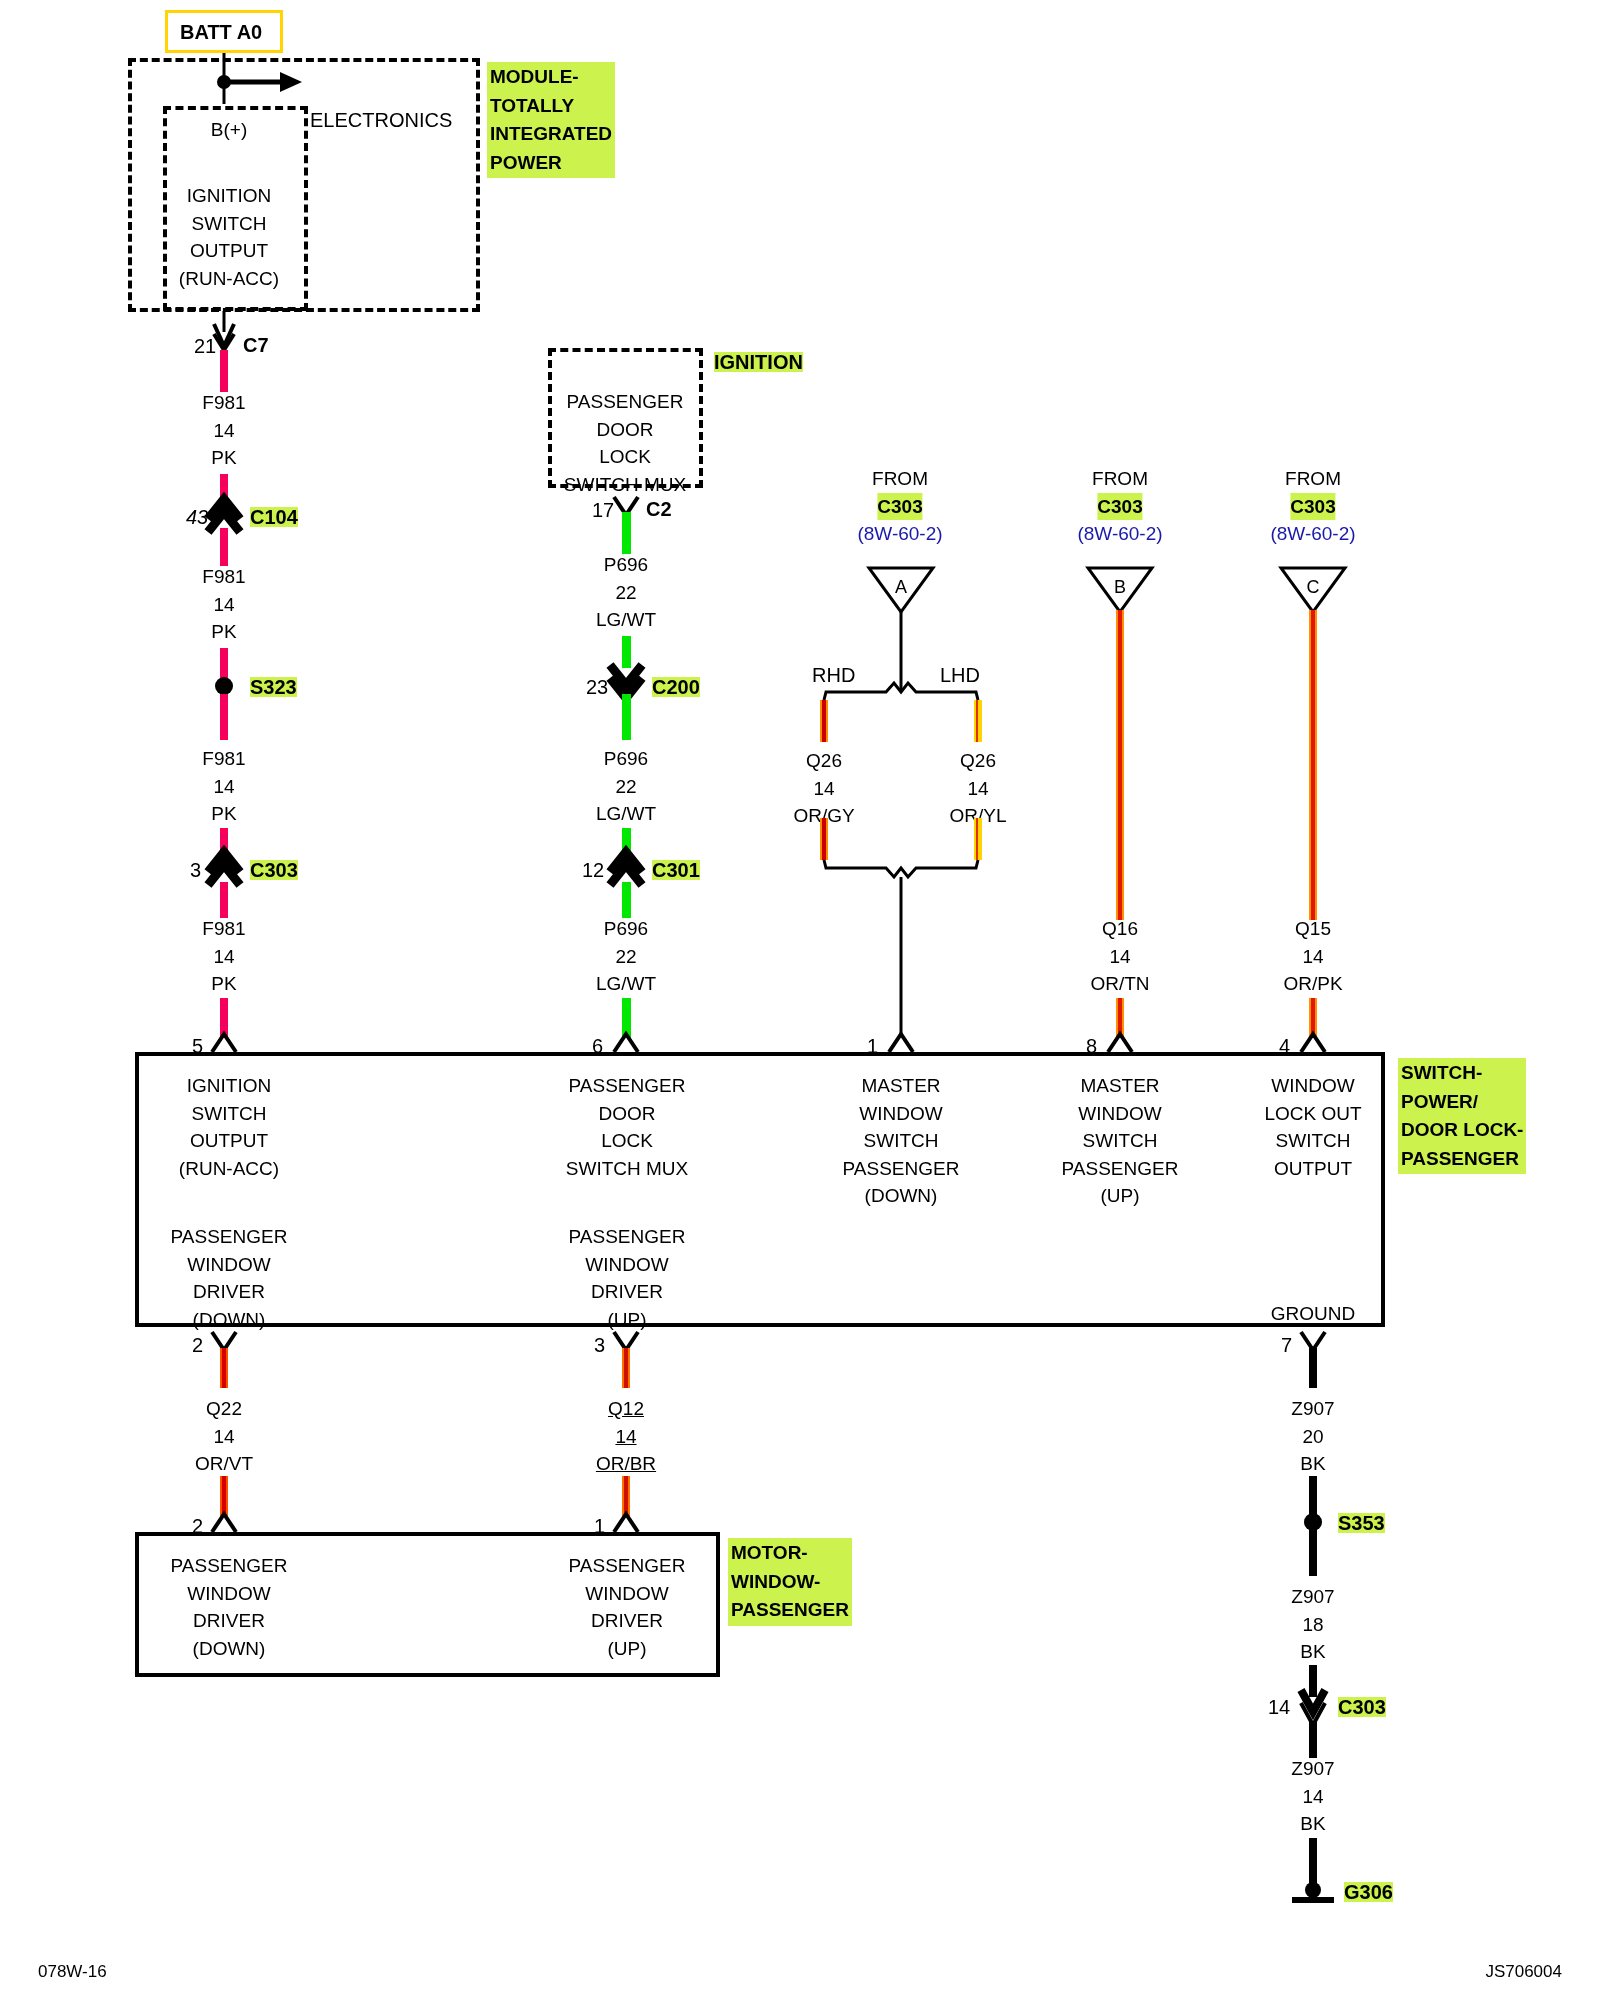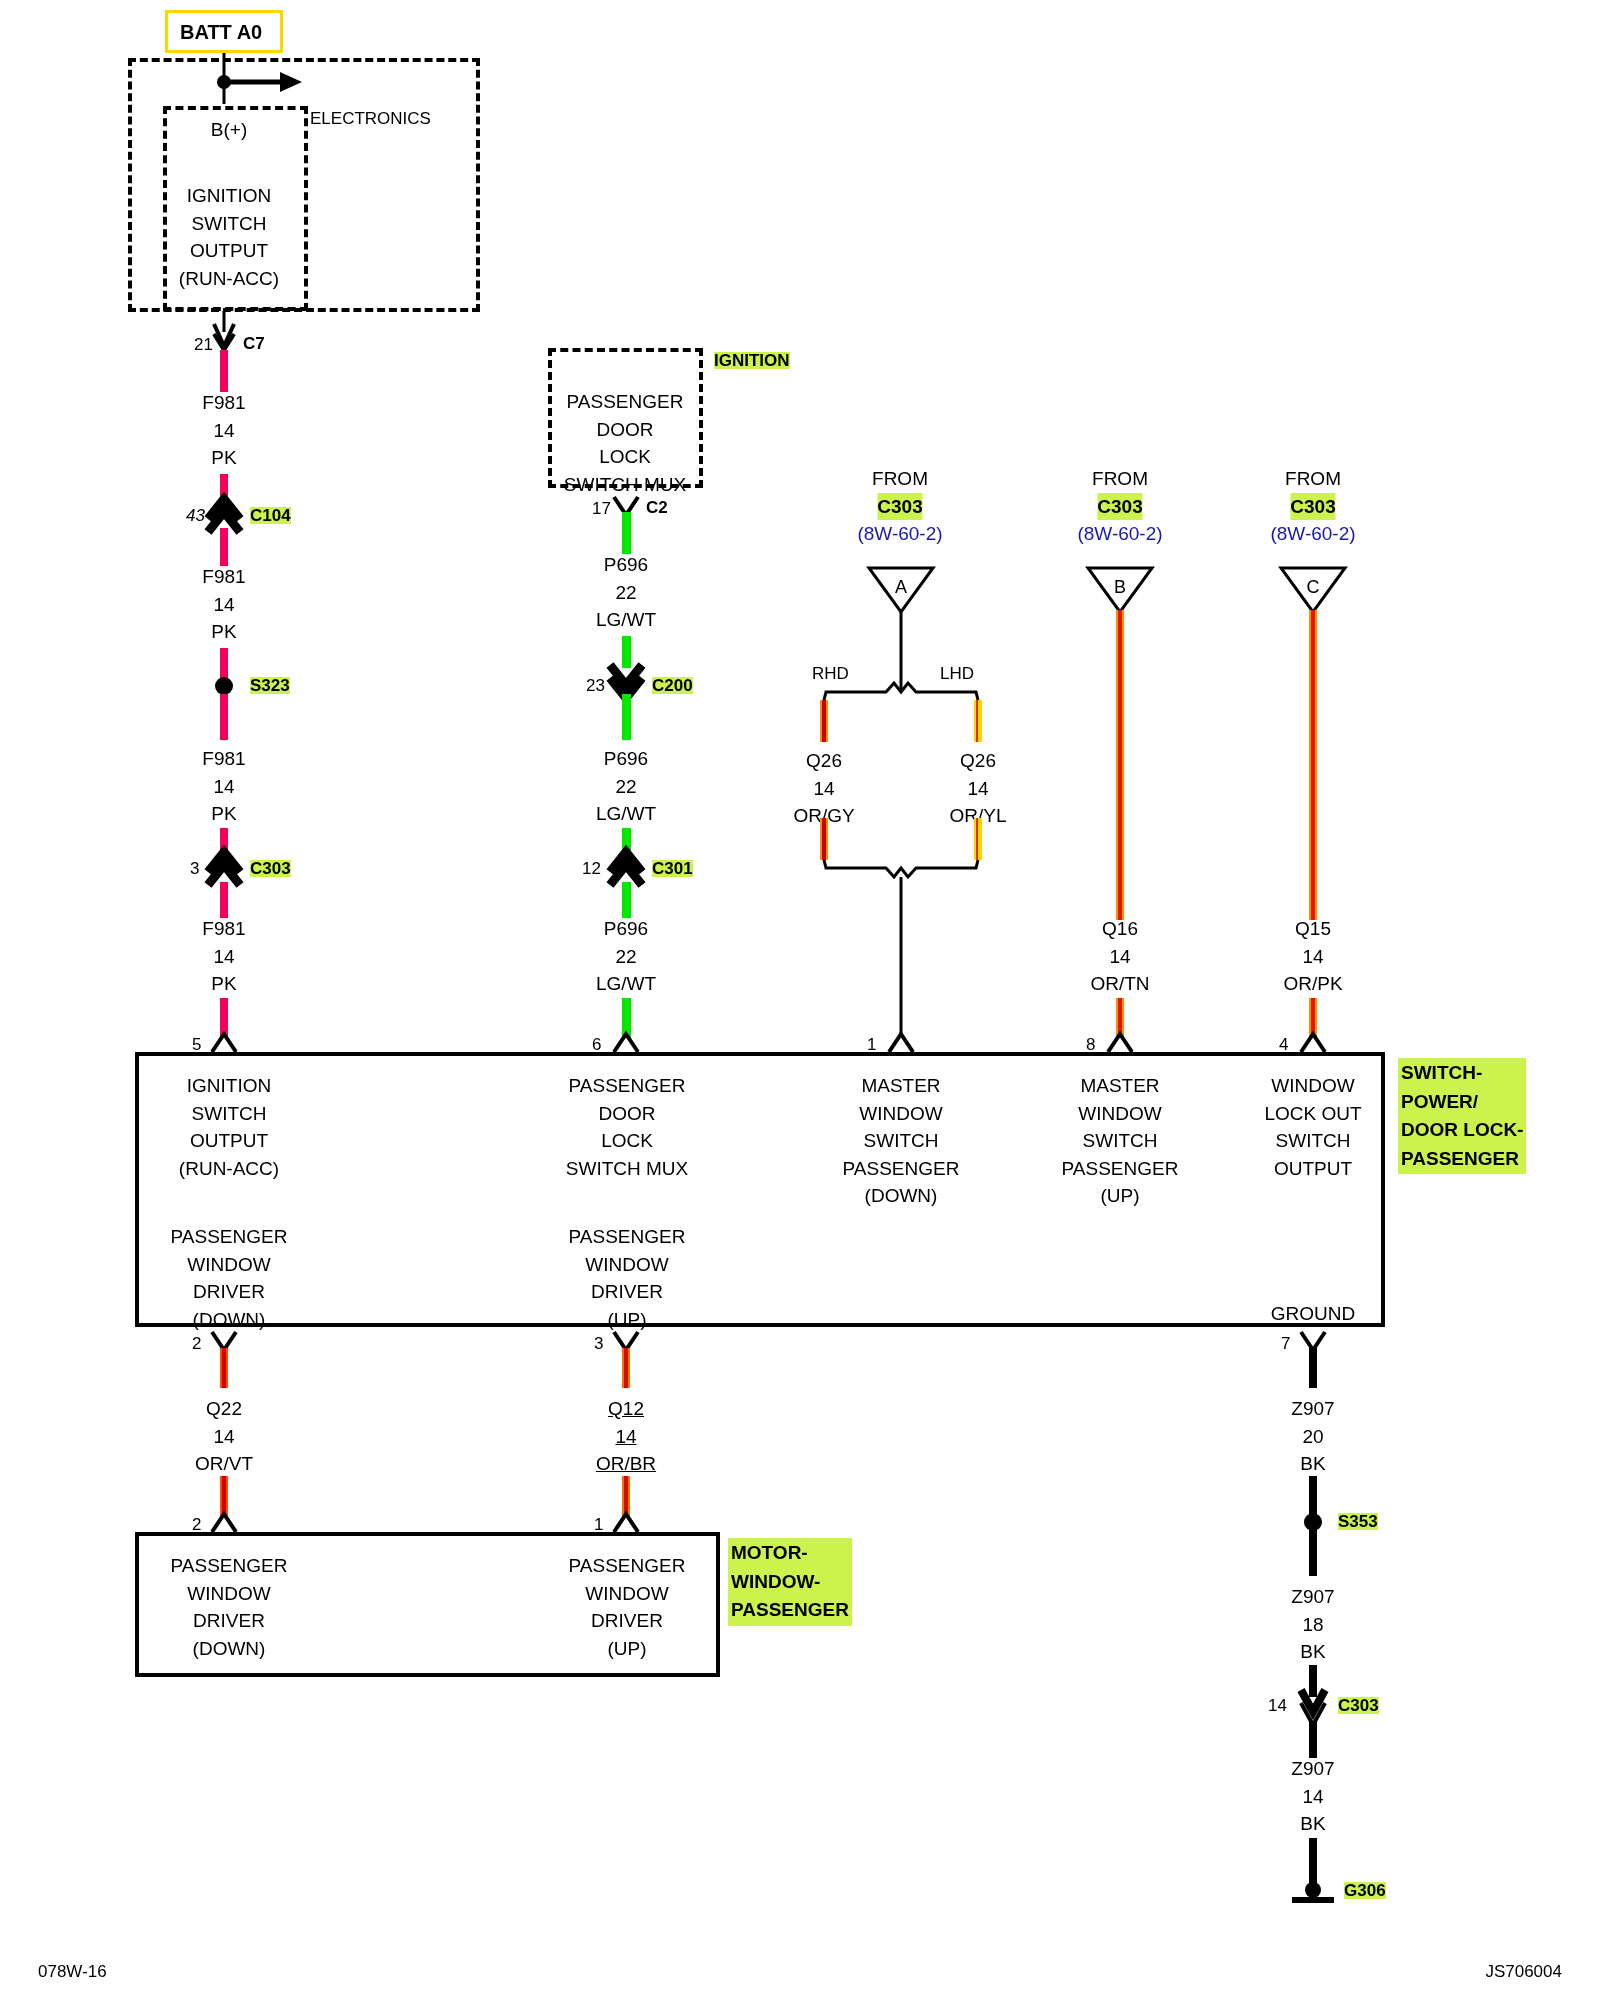--- a/index.html
+++ b/index.html
@@ -1,18 +1,18 @@
 <!DOCTYPE html>
 <html><head>
 <meta charset="utf-8">
 <style>
   html,body{margin:0;padding:0;background:#fff;}
   body{font-family:"Liberation Sans",sans-serif;}
   #page{position:relative;width:1600px;height:2000px;background:#fff;overflow:hidden;}
-  .t{position:absolute;font-size:17px;color:#000;white-space:nowrap;line-height:1;}
+  .t{position:absolute;font-size:20px;color:#000;white-space:nowrap;line-height:1;}
   .tc{position:absolute;font-size:19px;color:#000;white-space:nowrap;line-height:1;transform:translateX(-50%);text-align:center;}
   .bold{font-weight:bold;}
   .hl{background:#ccf24d;font-weight:bold;}
   .blue{color:#1a1aaa;}
   .wire{position:absolute;}
   .solidbox{position:absolute;border:4px solid #000;background:#fff;box-sizing:border-box;}
   .dashbox{position:absolute;border:4px dashed #000;background:transparent;box-sizing:border-box;}
   .battbox{position:absolute;border:3px solid #ffd400;background:#fff;box-sizing:border-box;}
   svg{position:absolute;overflow:visible;}
   .lbl{position:absolute;font-size:19px;white-space:nowrap;line-height:1.45;text-align:center;transform:translateX(-50%);}
@@ -24,20 +24,26 @@
 
 <div id="page">
 
   <div class="battbox" style="left:165px;top:10px;width:118px;height:43px;"></div>
   <div class="t bold" style="left:180px;top:22px;font-size:20px;">BATT A0</div>
 
   <div class="dashbox" style="left:128px;top:58px;width:352px;height:254px;"></div>
 
   <div class="dashbox" style="left:163px;top:106px;width:145px;height:205px;"></div>
 
+  <div class="hlblock" style="left:487px;top:62px;">
+    <div>MODULE-</div>
+    <div>TOTALLY</div>
+    <div>INTEGRATED</div>
+    <div>POWER</div>
+  </div>
 
   <div class="t" style="left:310px;top:110px;">ELECTRONICS</div>
   <div class="tc" style="left:229px;top:120px;">B(+)</div>
 
   <div class="lbl" style="left:229px;top:182px;">
     <div>IGNITION</div>
     <div>SWITCH</div>
     <div>OUTPUT</div>
     <div>(RUN-ACC)</div>
   </div>

